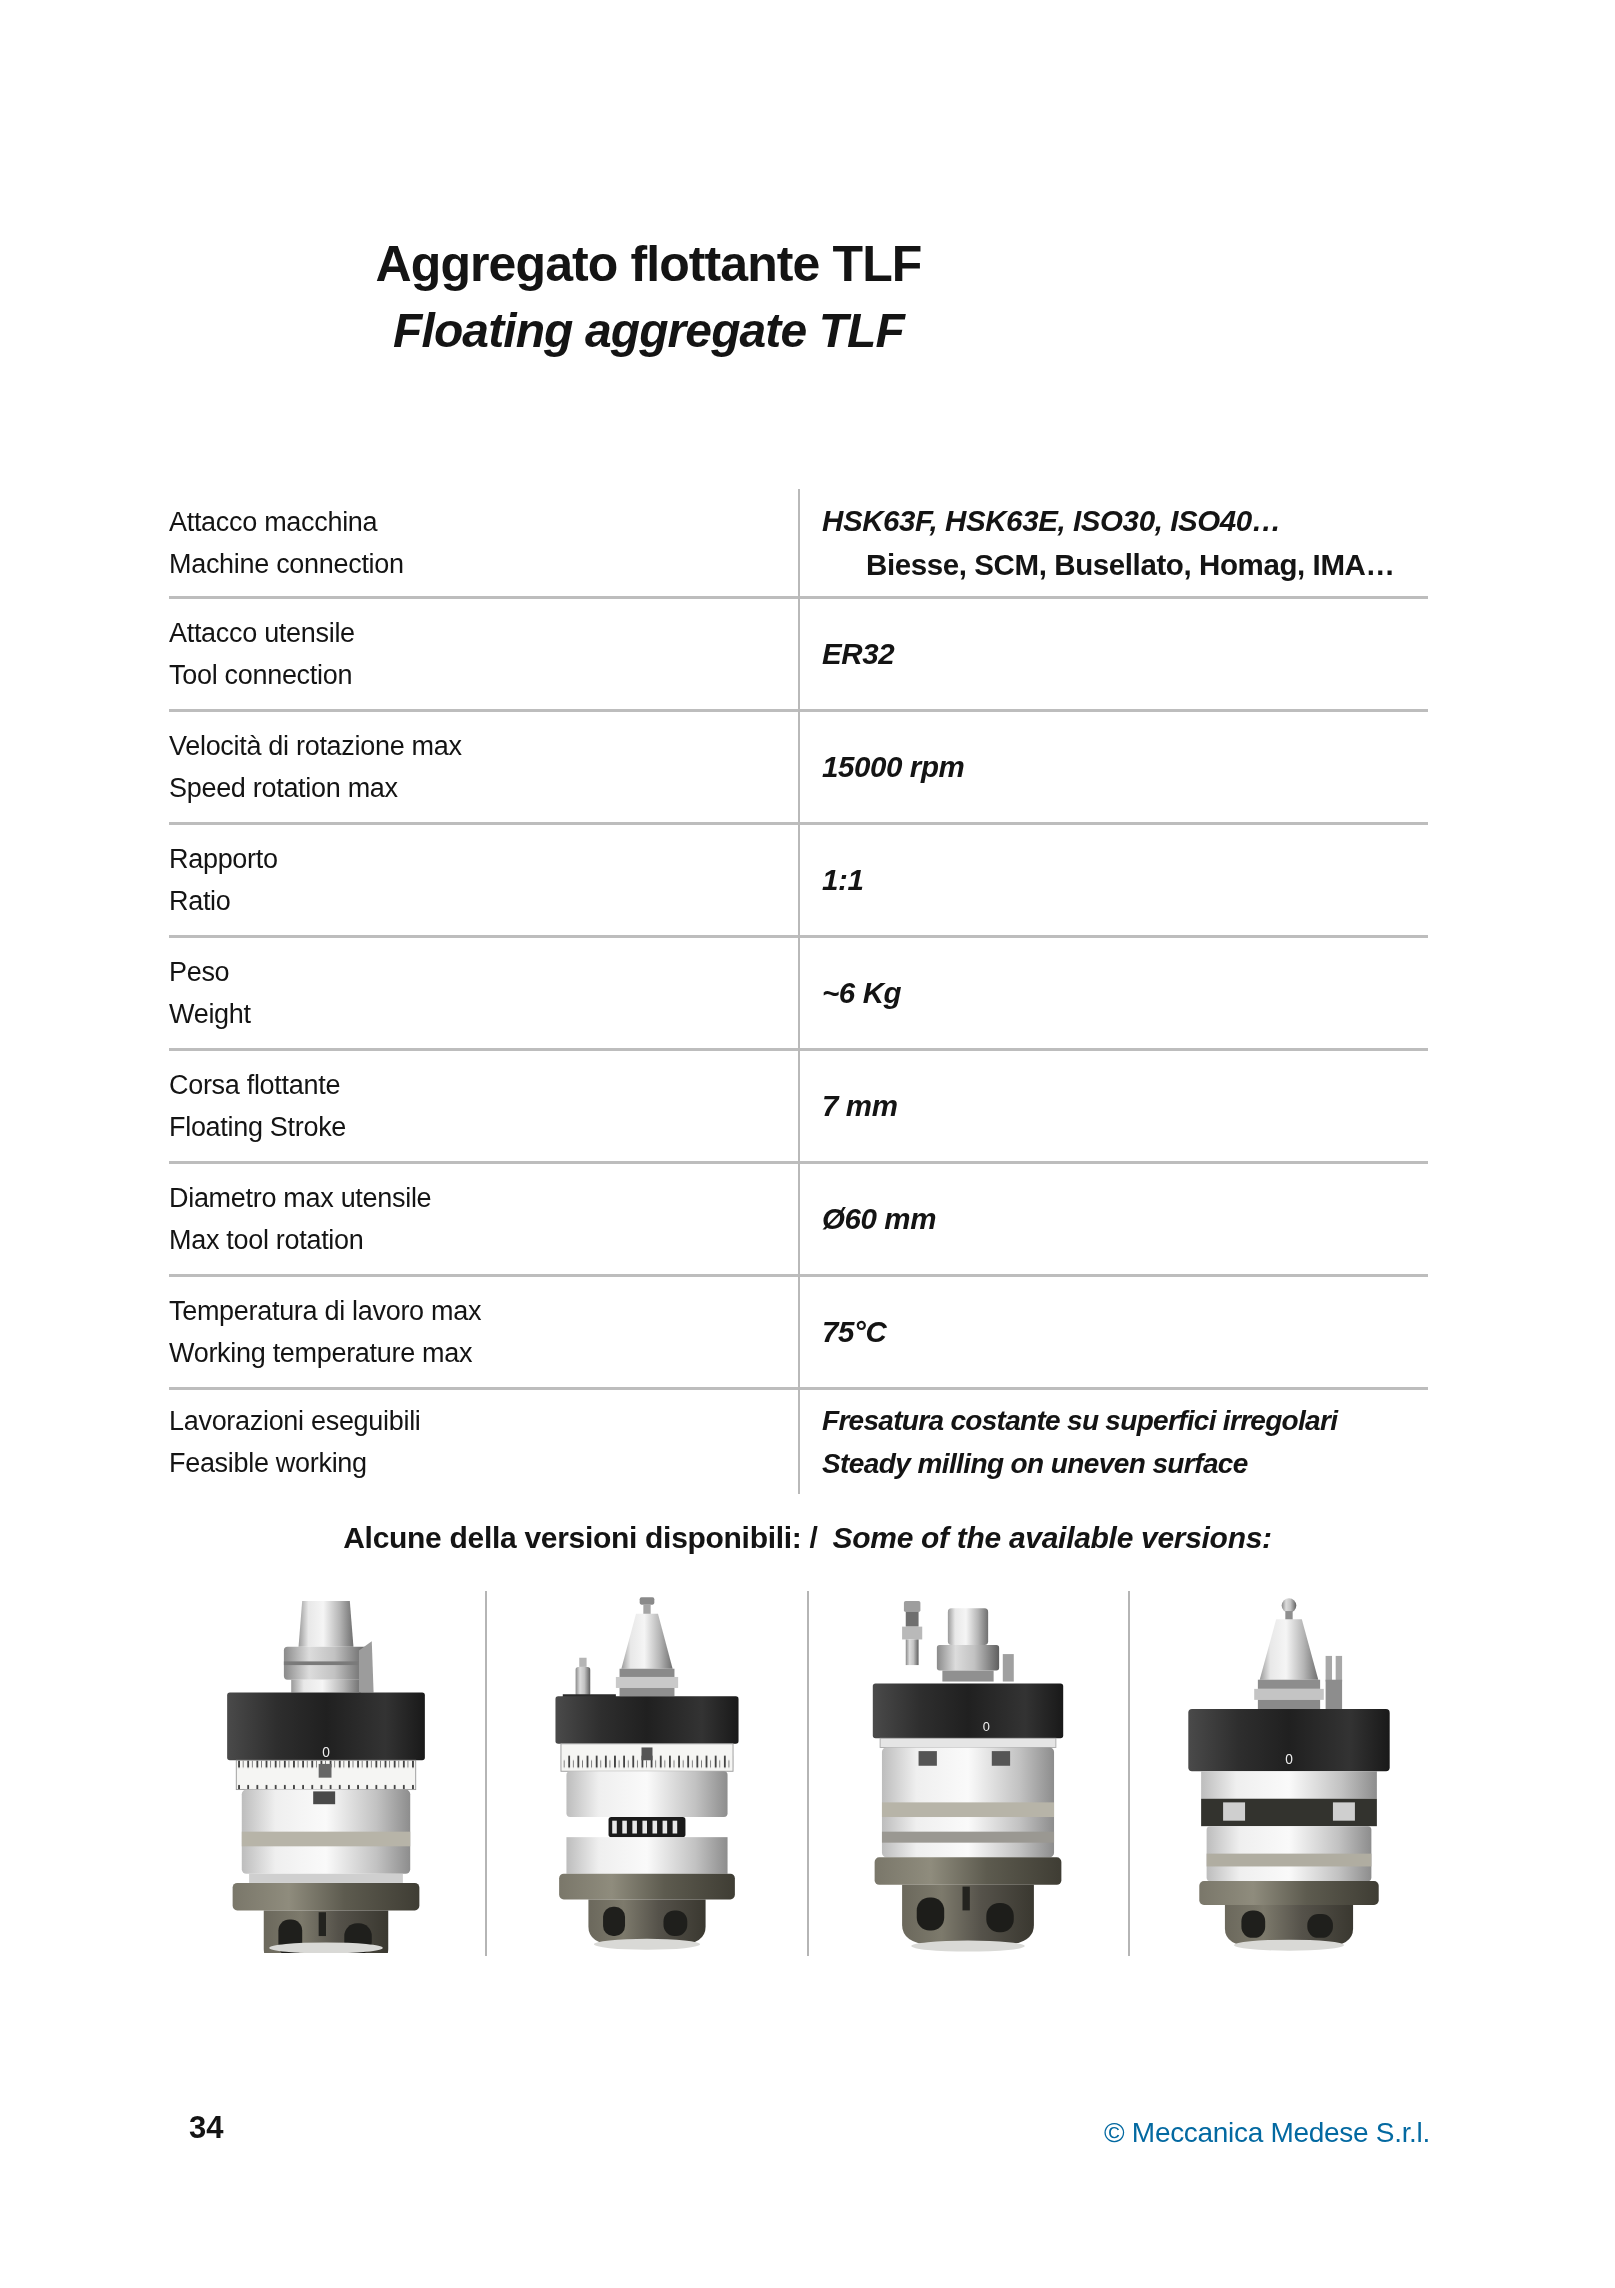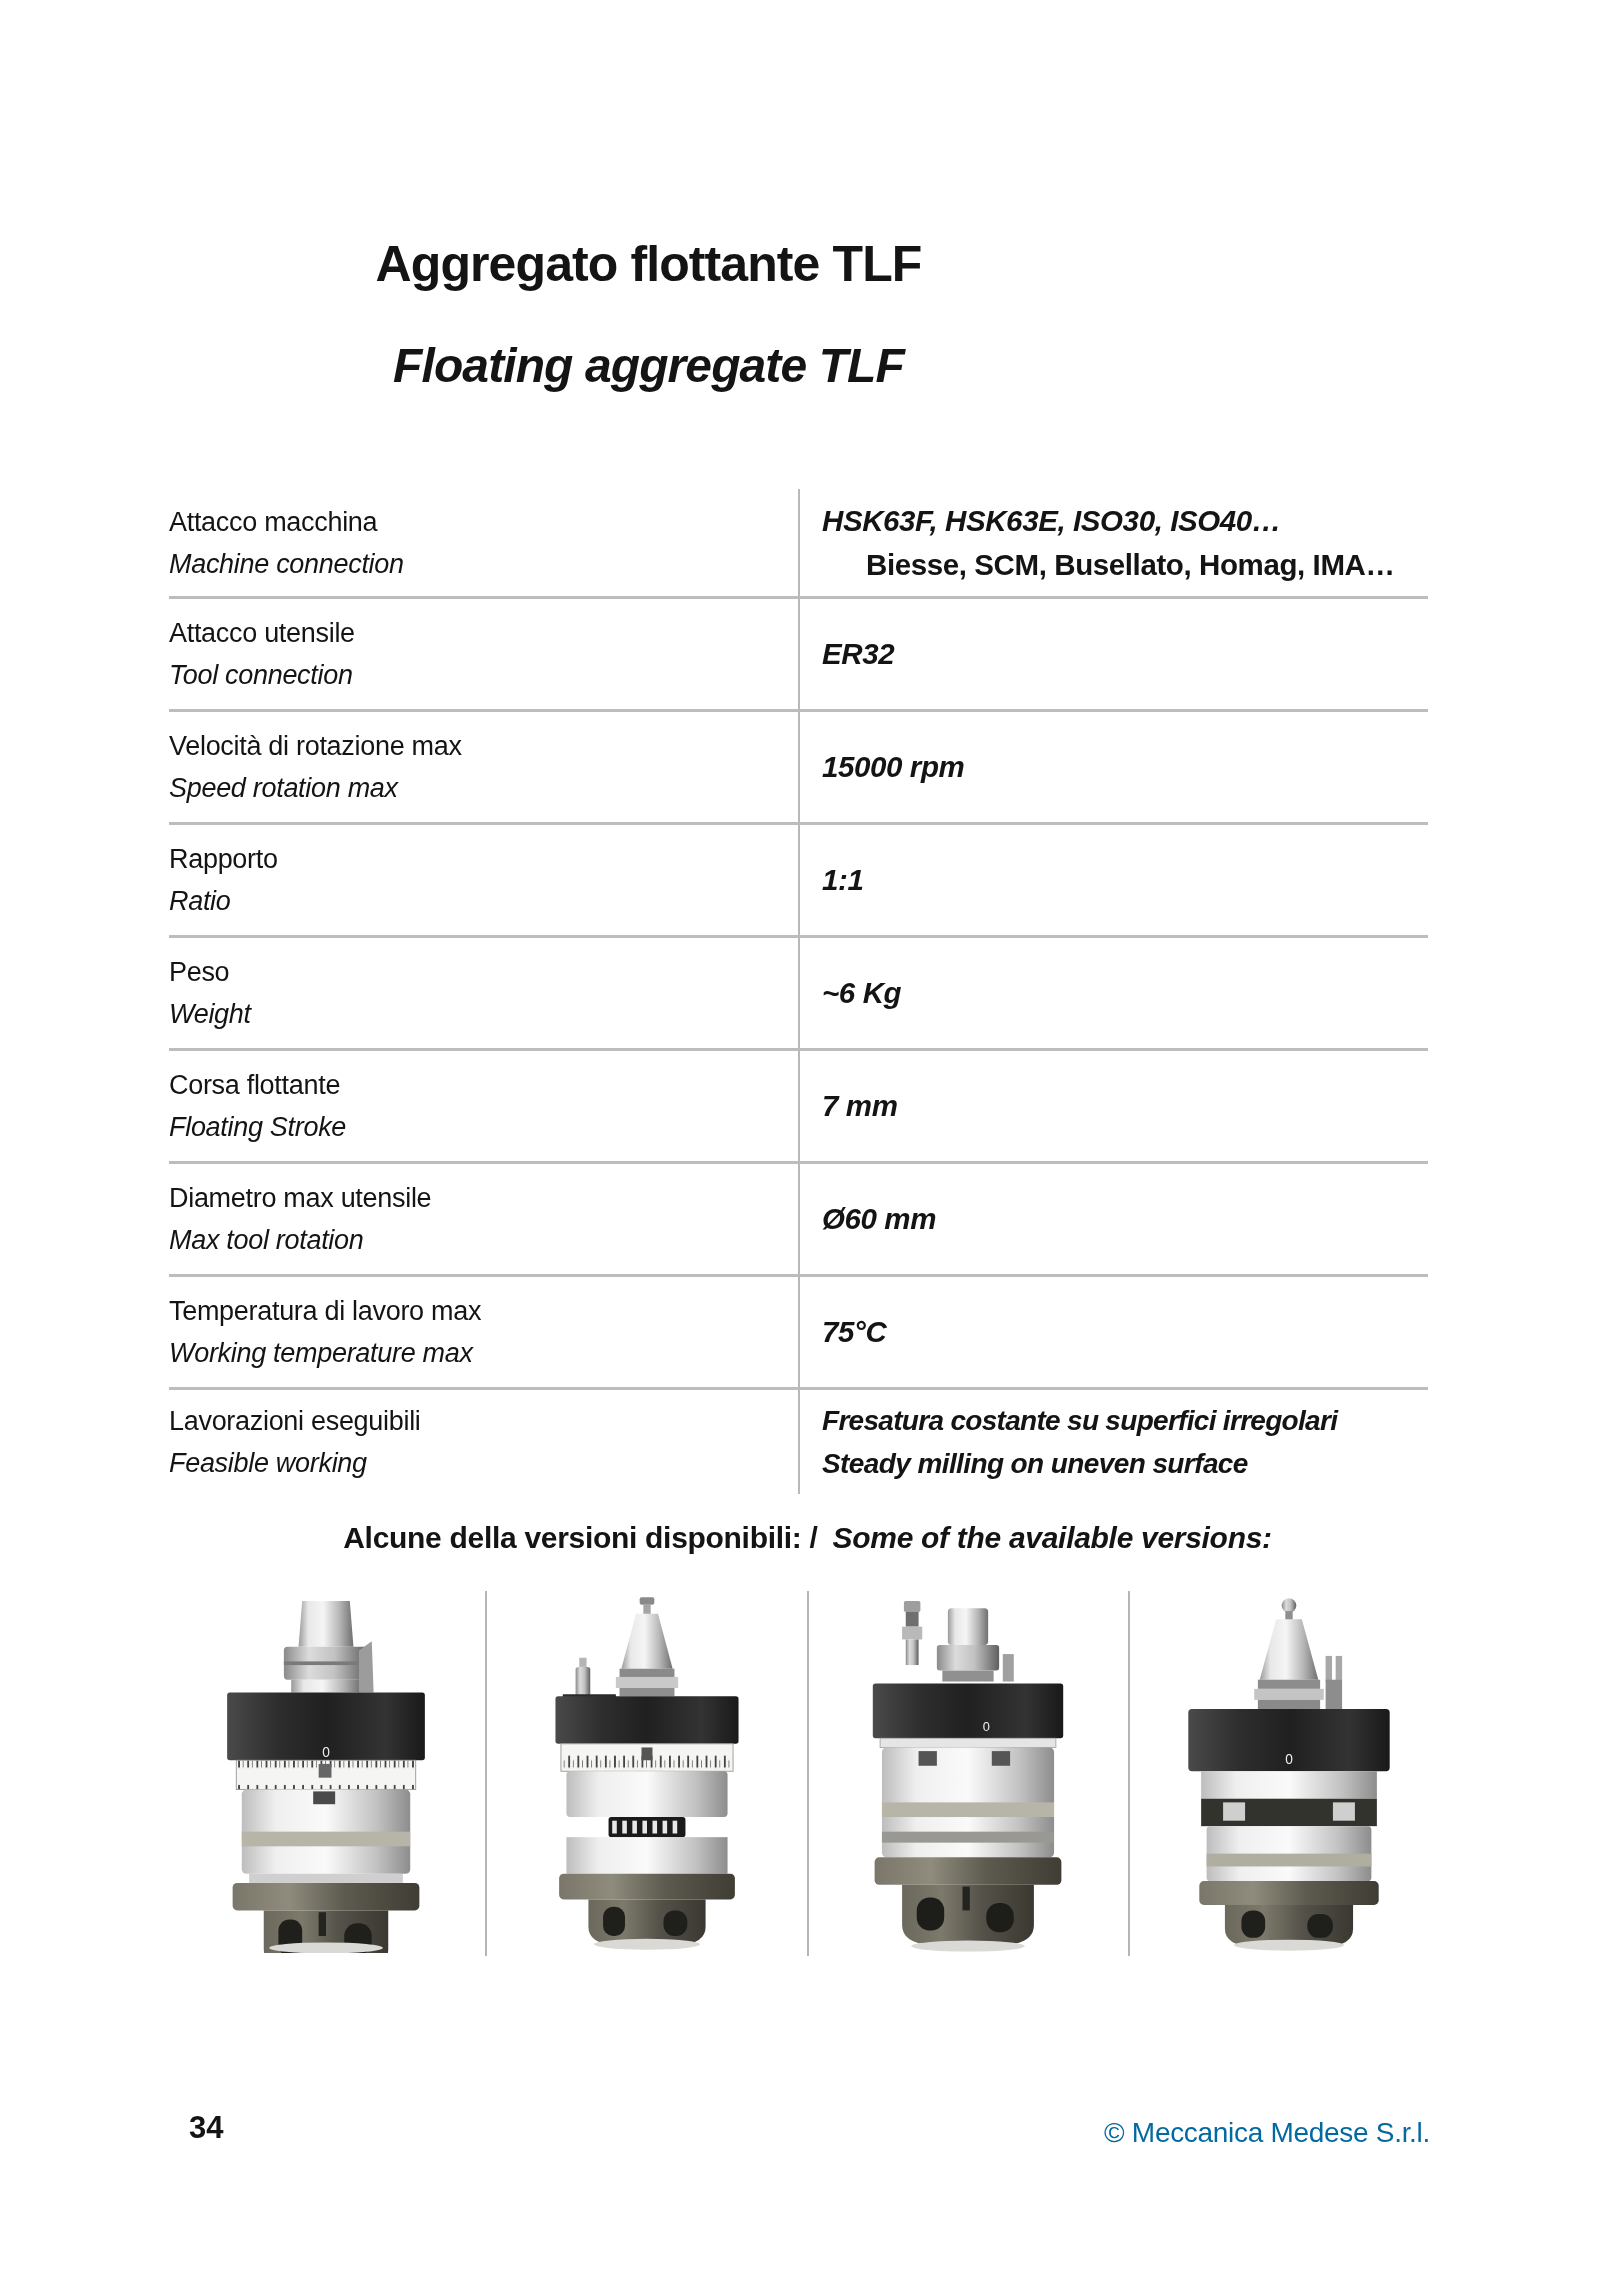--- a/index.html
+++ b/index.html
@@ -2,32 +2,32 @@
 <html style="font-size:14.8px"><head>
 <meta charset="utf-8">
 <style>
   html,body{margin:0;padding:0;background:#ffffff;}
   body{font-family:"Liberation Sans", sans-serif; color:#141414;}
   .page{position:relative;width:1615px;height:2289px;background:#ffffff;overflow:hidden;}
 
   
   .title-block{position:absolute;left:0;top:238px;width:1297px;text-align:center;}
   .title-it{font-size:50px;font-weight:700;letter-spacing:-0.9px;line-height:52px;}
-  .title-en{font-size:48px;font-weight:700;font-style:italic;letter-spacing:-0.9px;line-height:50px;margin-top:51px;}
+  .title-en{font-size:48px;font-weight:700;font-style:italic;letter-spacing:-0.9px;line-height:50px;margin-top:16px;}
 
   
   .spec-table{position:absolute;left:169px;top:489px;width:1259px;}
   .spec-vline{position:absolute;left:629px;top:0;height:100%;width:1.8px;background:#b9b9b9;}
   .spec-row{display:flex;align-items:center;box-sizing:border-box;min-height:113px;border-bottom:3.7px solid #bdbdbd;}
   .spec-row:first-child{min-height:110px;}
   .spec-row:last-child{border-bottom:none;min-height:104px;}
   .cell-label{width:629px;box-sizing:border-box;padding-right:28px;text-align:left;}
   .cell-value{width:629px;box-sizing:border-box;padding-left:24px;}
   .label-it{font-size:27px;letter-spacing:-0.3px;line-height:42px;}
-  .label-en{font-size:27px;font-style:italic;letter-spacing:-0.3px;line-height:42px;}
+  .label-en{font-size:27px;letter-spacing:-0.3px;line-height:42px;}
   .value-main{font-size:29.5px;font-weight:700;letter-spacing:-0.4px;line-height:44px;font-style:italic;}
   .value-line2{font-size:29.5px;font-weight:700;letter-spacing:-0.4px;line-height:44px;margin-left:44px;}
   .value-en{font-size:28px;font-weight:700;font-style:italic;letter-spacing:-0.6px;line-height:42px;}
   .spec-row:last-child .value-main{font-size:28px;letter-spacing:-0.7px;}
 
   
   .versions-heading{position:absolute;left:0;top:1521px;width:1615px;text-align:center;font-size:30px;font-weight:700;letter-spacing:-0.3px;}
   .versions-heading .h-en{font-style:italic;margin-left:15px;}
 
   

